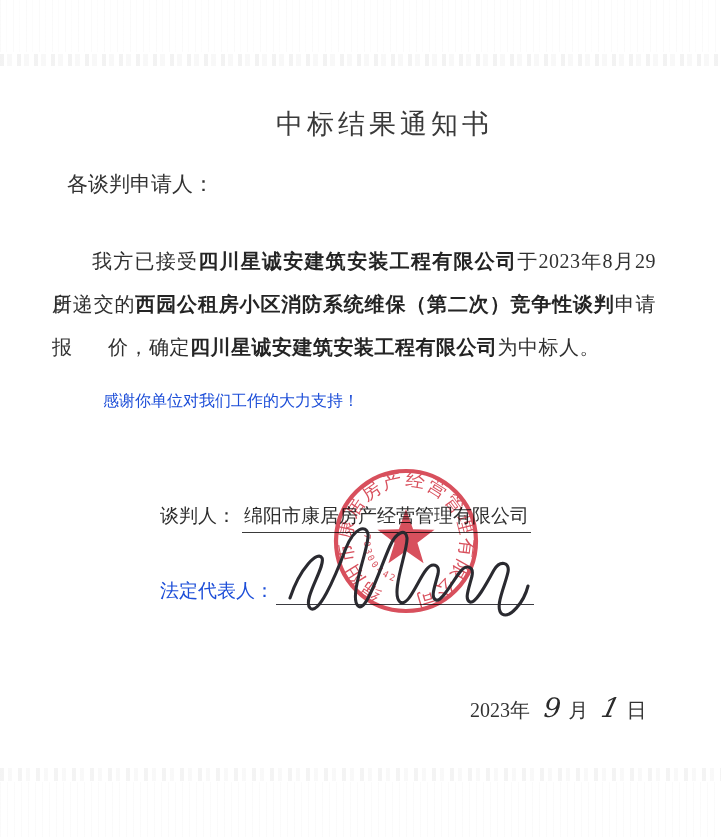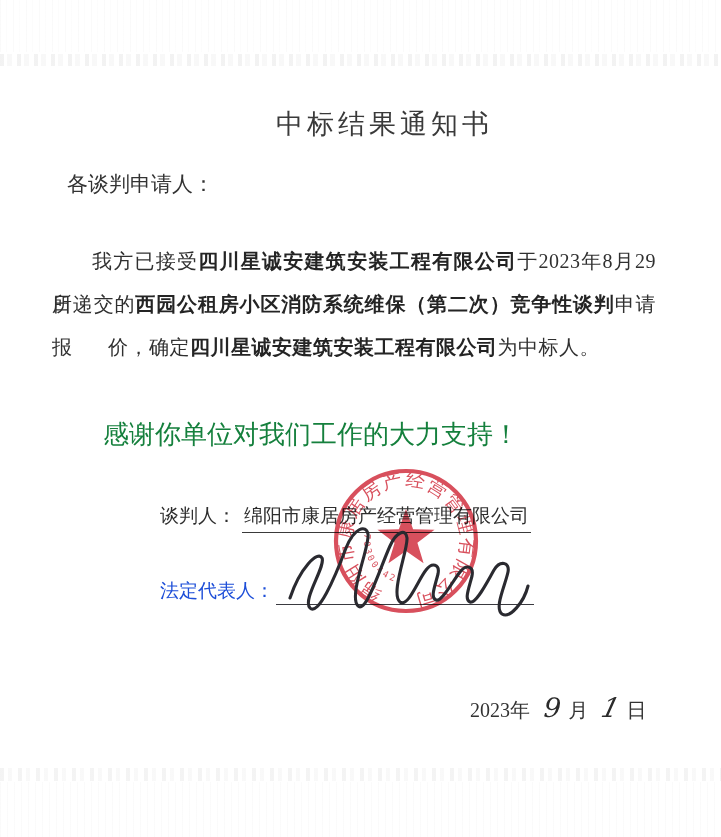--- a/index.html
+++ b/index.html
@@ -30,21 +30,21 @@
     font-size:27px;letter-spacing:4px;color:#3a3a3a;font-weight:400;
   }
   .salutation{position:absolute;left:67px;top:170px;font-size:21px;color:#333;text-align:right;}
 
   .body-paragraph{position:absolute;left:52px;top:240px;width:604px;}
   .body-line{font-size:20px;line-height:43px;height:43px;color:#303030;letter-spacing:0.5px;text-align:center;}
   .body-line.just{text-align:justify;text-align-last:justify;}
   .body-line.ind{text-indent:2em;}
   .body-line .b{font-weight:700;color:#242424;}
 
-  .thanks-line{position:absolute;left:52px;top:391px;padding-left:51px;font-size:26px;color:#15803d;margin-top:26px;}
+  .thanks-line{position:absolute;left:52px;top:391px;padding-left:51px;font-size:16px;color:#1d4ed8;}
 
   .negotiator-line{position:absolute;left:160px;top:503px;font-size:19px;color:#2e2e2e;}
   .negotiator-line .nm{border-bottom:1.2px solid #3a3a3a;padding:0 2px 6px 2px;margin-left:6px;}
 
   .legalrep-line{position:absolute;left:160px;top:578px;font-size:19px;color:#1d4ed8;}
   .sig-underline{position:absolute;left:276px;top:604px;width:258px;height:0;border-top:1.5px solid #3a3a40;}
 
   .stamp{position:absolute;left:332px;top:465px;width:148px;height:152px;
     mix-blend-mode:multiply;opacity:0.92;}
   .signature{position:absolute;left:278px;top:520px;width:252px;height:105px;}

